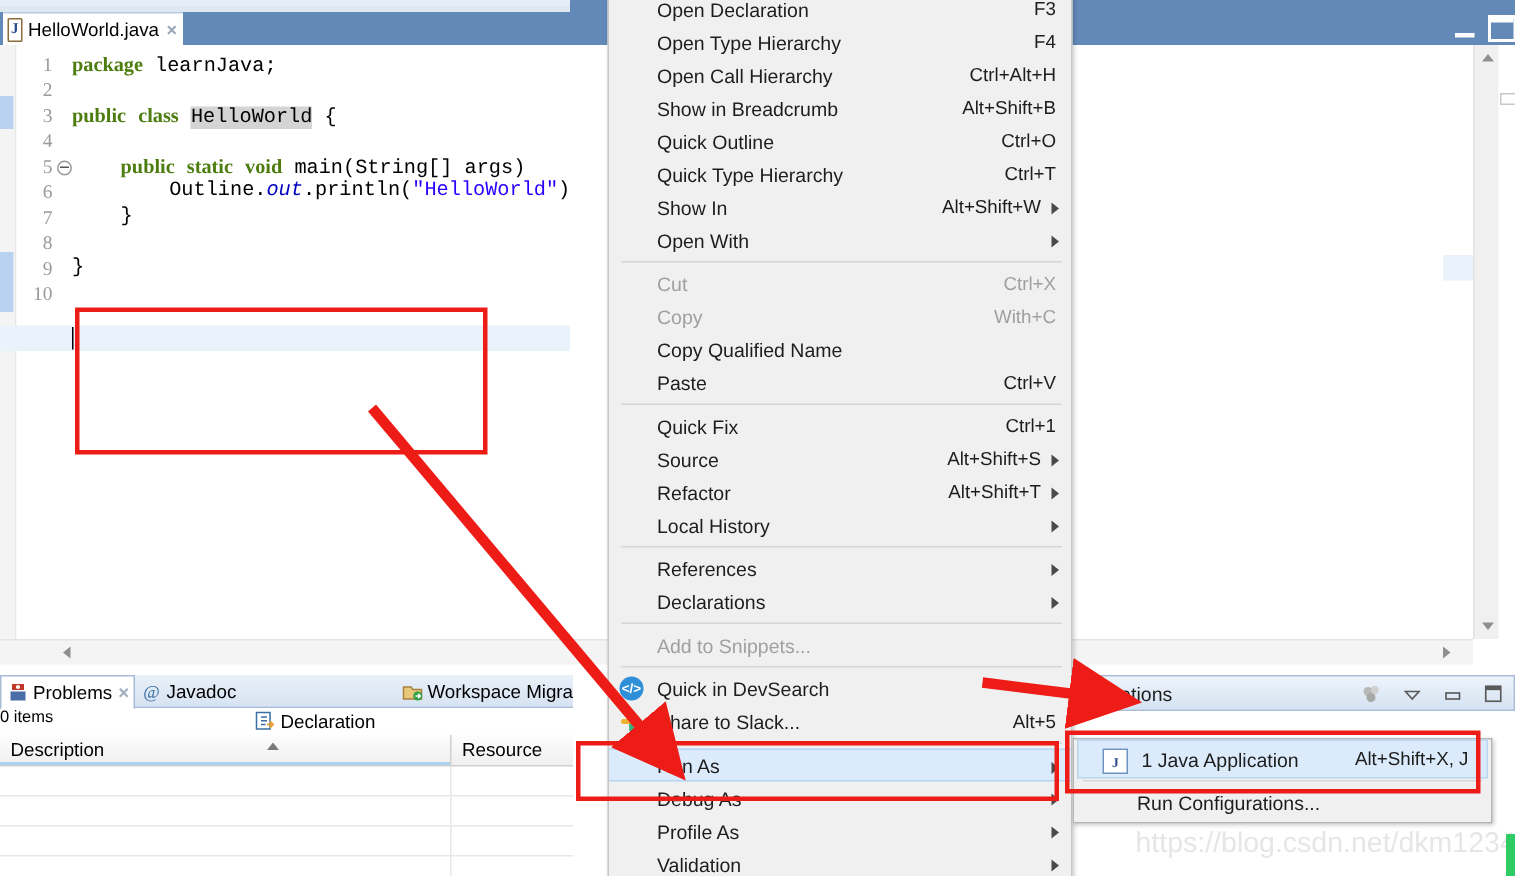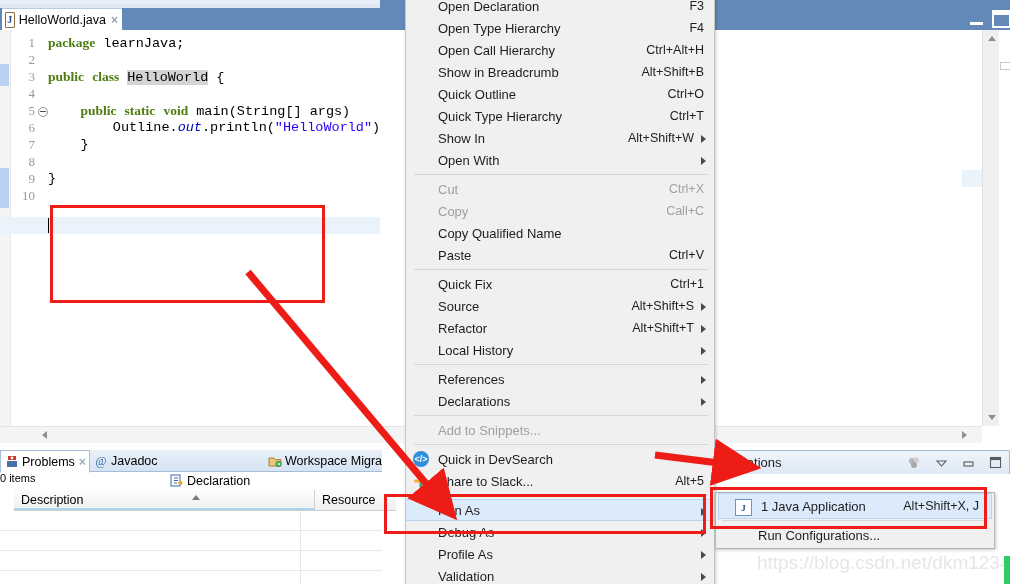--- a/index.html
+++ b/index.html
@@ -79,33 +79,33 @@
   #problems-tabs{position:absolute;left:0;top:0;width:382px;height:21px;
      background:linear-gradient(to bottom,#e9f0f8,#d6e3f2);border-bottom:1px solid #a7bcd6;}
   .vtab{position:absolute;top:0;height:21px;display:flex;align-items:center;white-space:nowrap;font-size:12.5px;}
   .vtab.active{background:#ffffff;border-top:1px solid #a7bcd6;border-left:1px solid #a7bcd6;
      border-right:1px solid #a7bcd6;border-bottom:1px solid #fff;}
   .vtab .vi{width:14px;height:14px;margin:0 3px 0 4px;display:inline-block;position:relative;flex:none;}
   .vtab .vclose{margin:0 5px 0 4px;color:#a0aebd;font-weight:bold;}
   #problems-count{position:absolute;left:0;top:22px;font-size:11px;color:#000;}
   #problems-table{position:absolute;left:0;top:40px;width:382px;height:94px;background:#fff;}
   #ptbl-head{position:absolute;left:0;top:0;width:382px;height:20px;
-     background:linear-gradient(to bottom,#fdfdfd,#efefef);border-bottom:1px solid #cfcfcf;margin-left:14px;}
+     background:linear-gradient(to bottom,#fdfdfd,#efefef);border-bottom:1px solid #cfcfcf;}
   #ptbl-head .th{position:absolute;top:0;height:20px;line-height:20px;font-size:12.5px;padding-left:7px;
      box-sizing:border-box;}
   #ptbl-head .th.sorted{border-bottom:2px solid #a9d3ef;}
   #ptbl-head .sortarrow{position:absolute;left:178px;top:5px;border-left:4px solid transparent;
      border-right:4px solid transparent;border-bottom:5px solid #7a7a7a;}
   #ptbl-head .divider{position:absolute;left:300px;top:0;width:1px;height:20px;background:#cfcfcf;}
   .prow{position:absolute;left:0;width:382px;height:19px;border-bottom:1px solid #e8e8e8;}
   .prow .c2{position:absolute;left:300px;top:0;width:1px;height:19px;background:#e8e8e8;}
 
   
   #ann-view{position:absolute;left:700px;top:7px;width:310px;height:134px;background:#fff;}
-  #ann-titlebar{position:absolute;left:0;top:0;width:310px;height:40px;
+  #ann-titlebar{position:absolute;left:0;top:0;width:310px;height:24px;
      background:linear-gradient(to bottom,#eef4fb,#d4e2f2);border:1px solid #a7bcd6;box-sizing:border-box;}
   #ann-title{position:absolute;left:35px;top:4px;font-size:13px;color:#1d1d1d;}
   #ann-tools{position:absolute;right:6px;top:4px;display:flex;align-items:center;gap:12px;}
   .ann-ico{width:15px;height:15px;position:relative;}
   #ann-body{position:absolute;left:0;top:24px;width:310px;height:110px;background:#fff;border-left:1px solid #e5e5e5;}
 
   
   #ctx-menu{position:absolute;left:405px;top:-6px;width:310px;background:#f0f0f0;
      border:1px solid #c6c6c6;box-shadow:1px 1px 3px rgba(0,0,0,.22);box-sizing:border-box;}
   .mi{position:relative;height:22px;display:flex;align-items:center;padding-left:32px;
@@ -361,21 +361,21 @@
       <span>Open With</span>
       <span class="subarrow"></span>
     </div>
     <div class="msep"></div>
     <div class="mi disabled">
       <span>Cut</span>
       <span class="accel">Ctrl+X</span>
     </div>
     <div class="mi disabled">
       <span>Copy</span>
-      <span class="accel">Call+C</span>
+      <span class="accel">With+C</span>
     </div>
     <div class="mi">
       <span>Copy Qualified Name</span>
     </div>
     <div class="mi">
       <span>Paste</span>
       <span class="accel">Ctrl+V</span>
     </div>
     <div class="msep"></div>
     <div class="mi">

